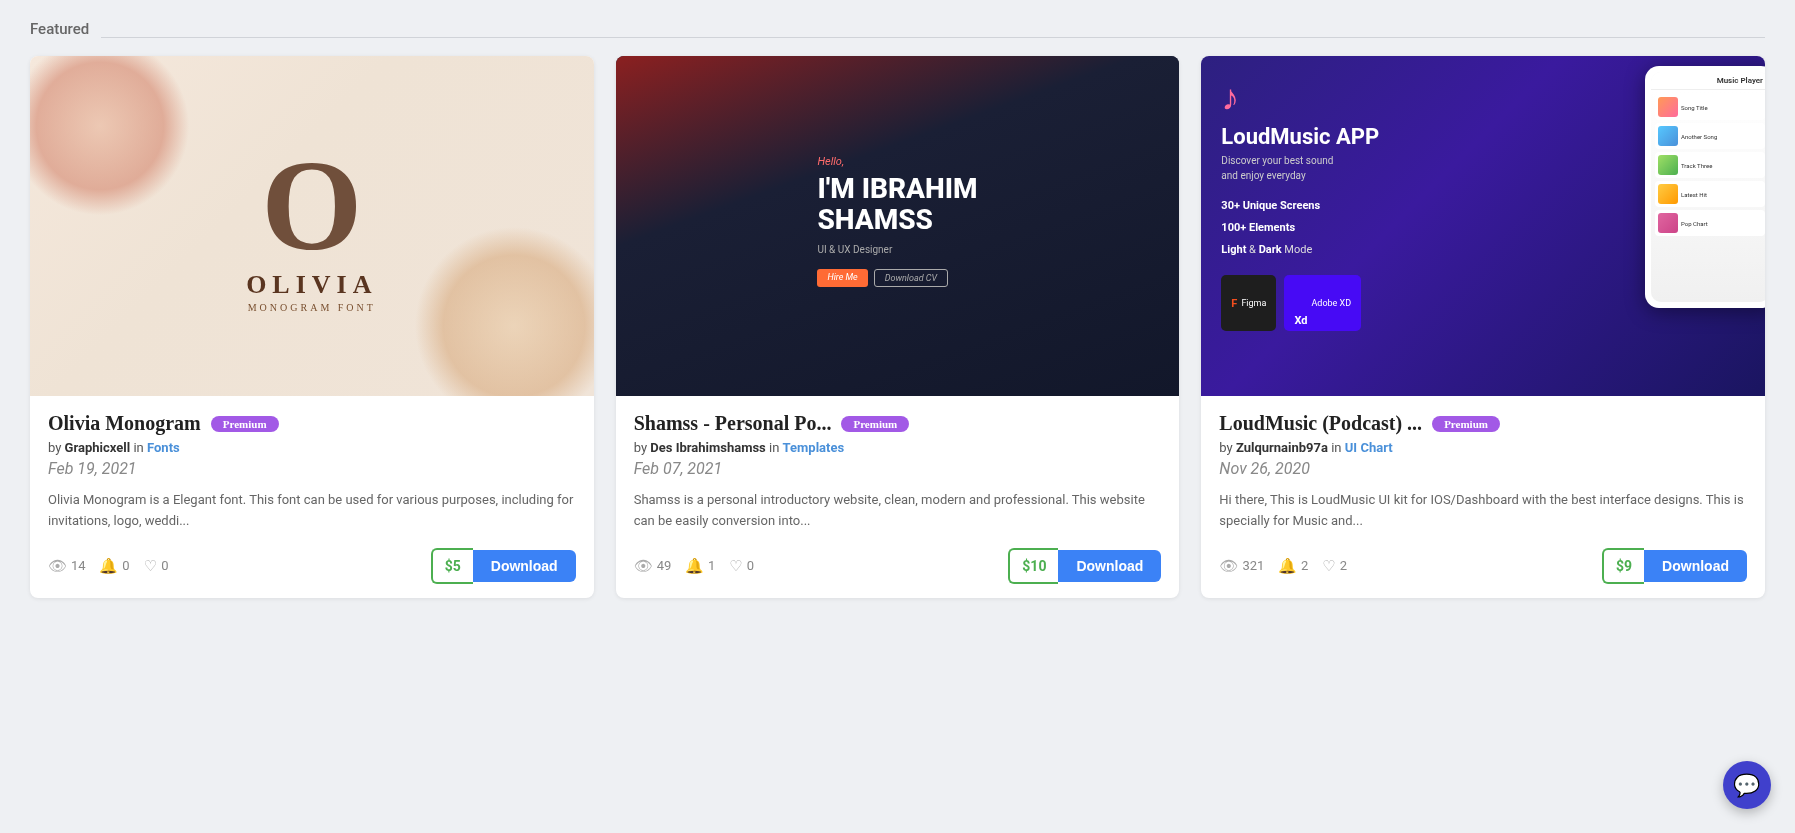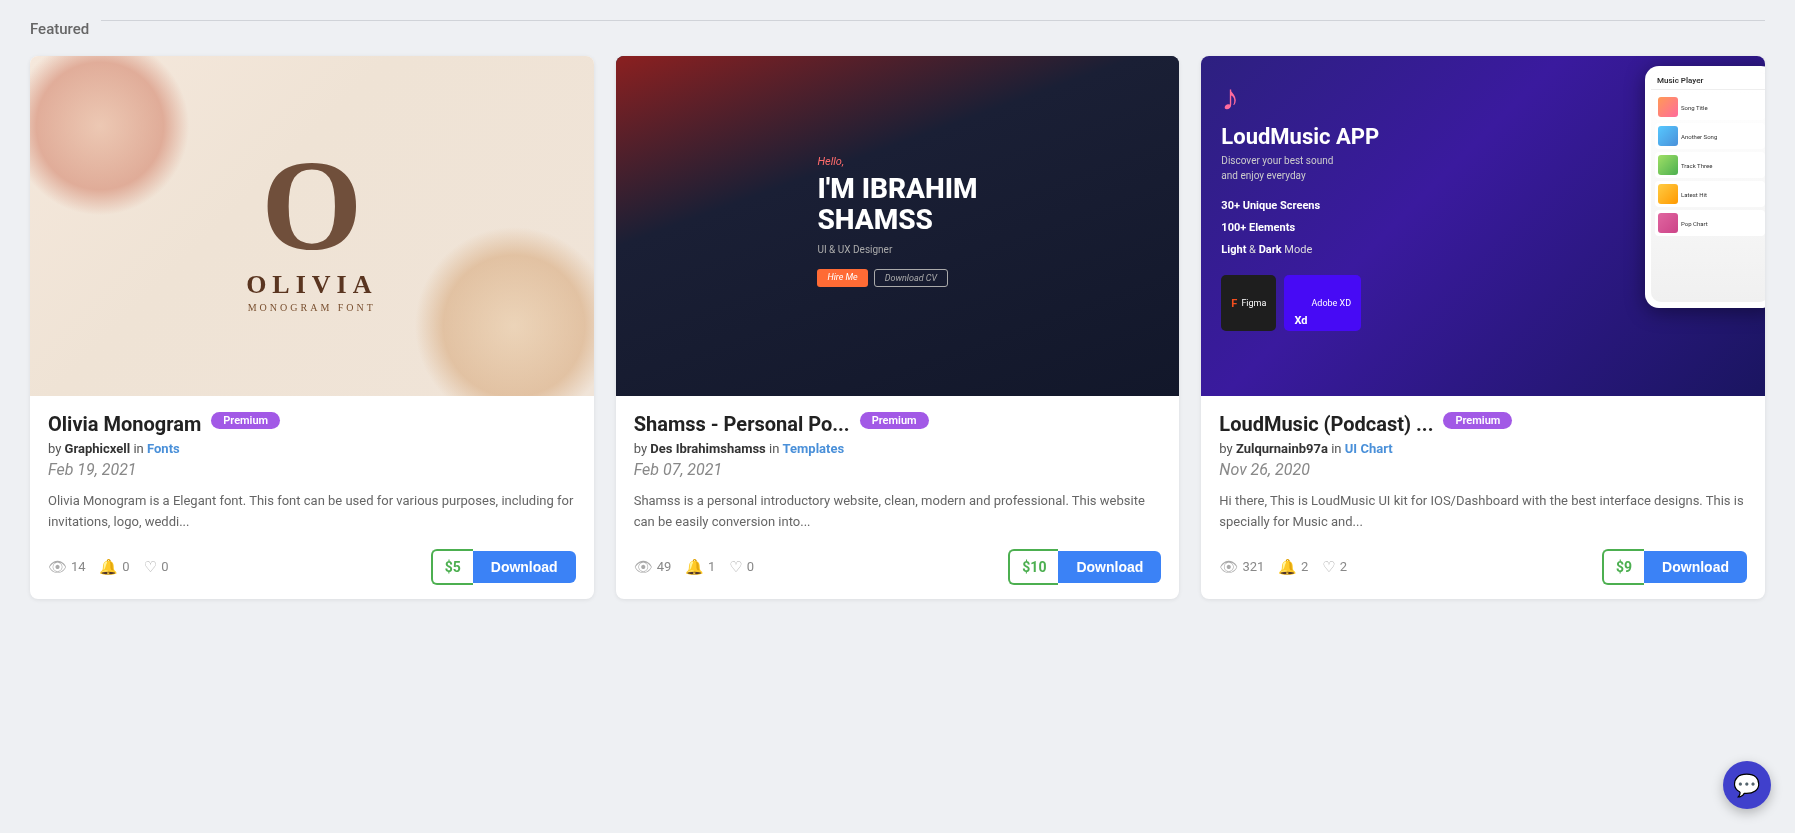--- a/index.html
+++ b/index.html
@@ -5,21 +5,21 @@
     * { box-sizing: border-box; margin: 0; padding: 0; }
     body {
       background: #eef0f3;
       font-family: -apple-system, BlinkMacSystemFont, 'Segoe UI', Roboto, Arial, sans-serif;
       padding: 20px 30px;
       min-height: 833px;
     }
 
     .section-header {
       display: flex;
-      align-items: flex-start;
+      align-items: flex-end;
       margin-bottom: 18px;
       gap: 12px;
     }
     .section-title {
       font-size: 15px;
       color: #666;
       font-weight: 500;
       white-space: nowrap;
     }
     .section-line {
@@ -233,20 +233,21 @@
       z-index: 3;
       box-shadow: 0 4px 20px rgba(0,0,0,0.4);
     }
     .loud-phone-screen {
       background: #f8f8f8;
       border-radius: 10px;
       height: 230px;
       overflow: hidden;
       display: flex;
       flex-direction: column;
+      text-align: right;
     }
     .loud-phone-header {
       background: #fff;
       padding: 4px 6px;
       font-size: 8px;
       color: #333;
       font-weight: 600;
       border-bottom: 1px solid #eee;
     }
     .loud-phone-content {
@@ -272,24 +273,25 @@
       background: linear-gradient(135deg, #ff9a56, #ff6b9d);
       flex-shrink: 0;
     }
 
     .card-body {
       padding: 16px 18px 14px;
     }
 
     .card-title-row {
       display: flex;
-      align-items: flex-start;
+      align-items: center;
       gap: 10px;
       margin-bottom: 5px;
       flex-wrap: wrap;
+      font-family: Liberation Serif, serif;
     }
     .card-title {
       font-size: 20px;
       font-weight: 700;
       color: #222;
     }
 
     .badge-premium {
       background: #a259e6;
       color: #fff;

